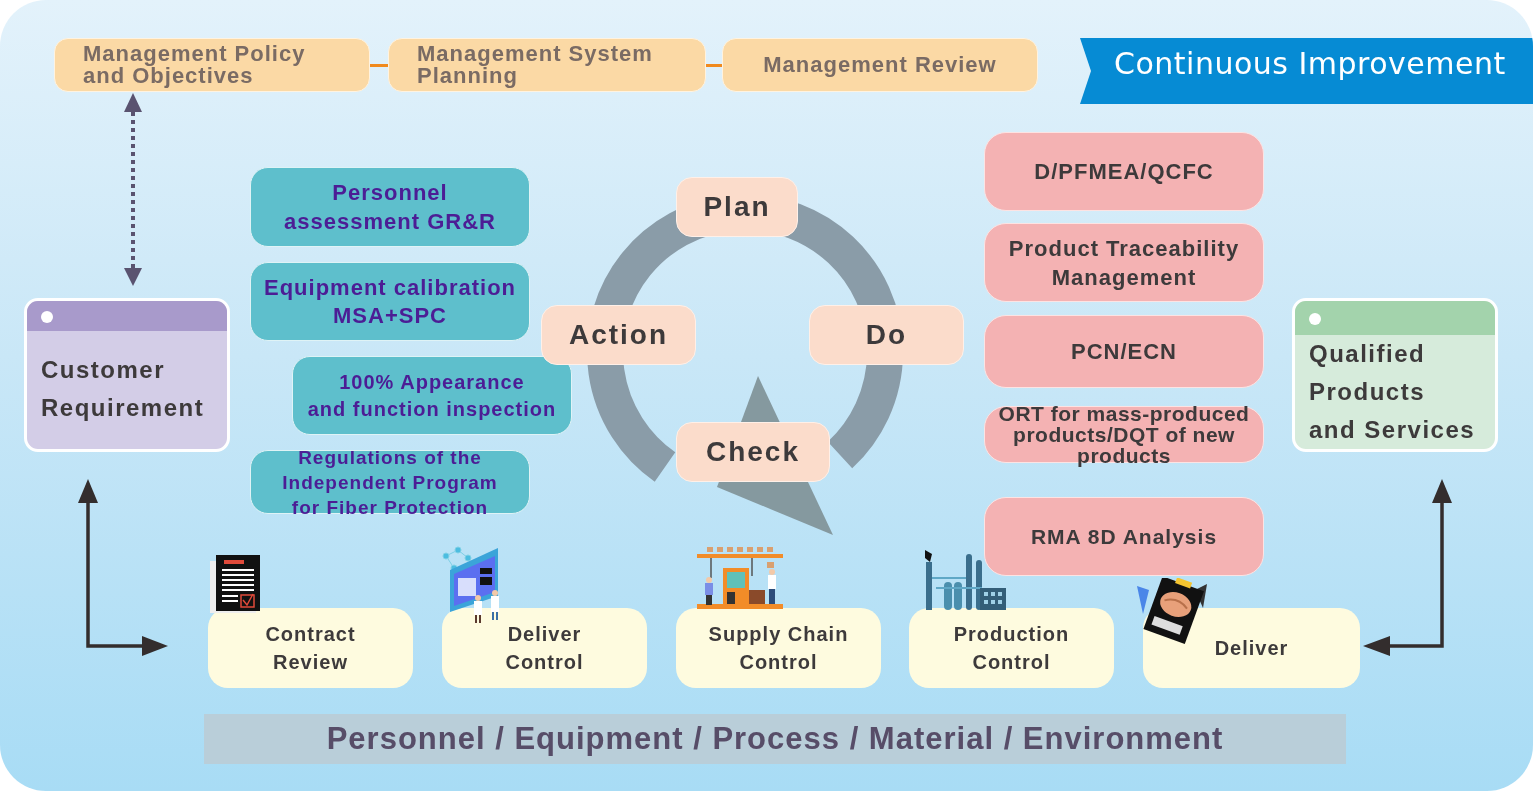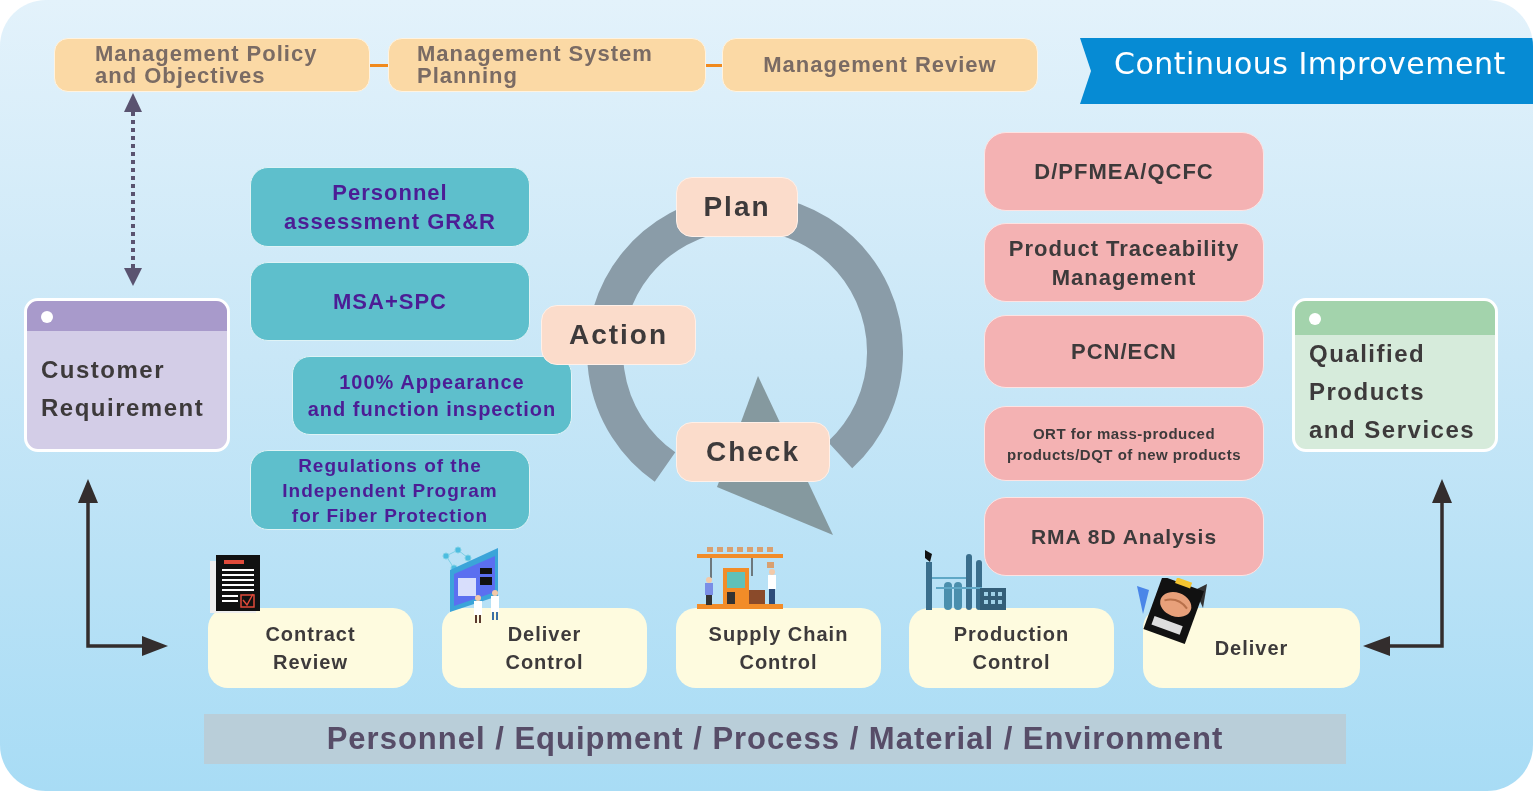--- a/index.html
+++ b/index.html
@@ -51,21 +51,21 @@
 
   .footer { position: absolute; left: 204px; top: 714px; width: 1142px; height: 50px;
             background: #b9ced9; display: flex; align-items: center; justify-content: center;
             font-weight: bold; font-size: 31px; color: #574d68; letter-spacing: 1px; }
 </style>
 </head>
 <body>
 
 <div class="canvas">
 
-  <div class="abs mgmt" style="left:54px;top:38px;width:316px;height:54px;padding-left:40px;">
+  <div class="abs mgmt" style="left:54px;top:38px;width:316px;height:54px;padding-left:28px;">
     <div>
       <div>Management Policy</div>
       <div>and Objectives</div>
     </div>
   </div>
   <div class="mgmt-line" style="left:370px;top:64px;width:18px;"></div>
   <div class="abs mgmt" style="left:388px;top:38px;width:318px;height:54px;padding-left:28px;">
     <div>
       <div>Management System</div>
       <div>Planning</div>
@@ -125,60 +125,64 @@
   </div>
 
   <div class="abs teal" style="left:250px;top:167px;width:280px;height:80px;font-size:22px;line-height:29px;">
     <div>
         <div>Personnel</div>
          <div>assessment GR&amp;R</div>
       </div>
   </div>
   <div class="abs teal" style="left:250px;top:262px;width:280px;height:79px;font-size:22px;line-height:28px;">
     <div>
+        <div>Equipment calibration</div>
          <div>MSA+SPC</div>
       </div>
   </div>
   <div class="abs teal" style="left:250px;top:356px;width:280px;height:79px;font-size:20px;line-height:27px;margin-left:42px;">
     <div>
         <div>100% Appearance</div>
          <div>and function inspection</div>
       </div>
   </div>
-  <div class="abs teal" style="left:250px;top:450px;width:280px;height:80px;font-size:19px;line-height:25px;">
+  <div class="abs teal" style="left:250px;top:450px;width:280px;height:64px;font-size:19px;line-height:25px;">
     <div>
         <div>Regulations of the</div>
          <div>Independent Program</div>
          <div>for Fiber Protection</div>
       </div>
   </div>
 
   <div class="abs pdca" style="left:676px;top:177px;width:122px;height:60px;">
     <span>Plan</span>
   </div>
   <div class="abs pdca" style="left:541px;top:305px;width:155px;height:60px;">
     <span>Action</span>
   </div>
+  <div class="abs pdca" style="left:809px;top:305px;width:155px;height:60px;">
+    <span>Do</span>
+  </div>
   <div class="abs pdca" style="left:676px;top:422px;width:154px;height:60px;">
     <span>Check</span>
   </div>
 
   <div class="abs pink" style="left:984px;top:132px;width:280px;height:79px;font-size:22px;">
     <span>D/PFMEA/QCFC</span>
   </div>
   <div class="abs pink" style="left:984px;top:223px;width:280px;height:79px;font-size:22px;line-height:29px;">
     <div>
         <div>Product Traceability</div>
          <div>Management</div>
       </div>
   </div>
   <div class="abs pink" style="left:984px;top:315px;width:280px;height:73px;font-size:22px;">
     <span>PCN/ECN</span>
   </div>
-  <div class="abs pink" style="left:984px;top:406px;width:280px;height:75px;font-size:15px;line-height:21px;letter-spacing:0.5px;">
+  <div class="abs pink" style="left:984px;top:406px;width:280px;height:57px;font-size:21px;line-height:21px;letter-spacing:0.5px;">
     <div>
         <div>ORT for mass-produced</div>
          <div>products/DQT of new products</div>
       </div>
   </div>
   <div class="abs pink" style="left:984px;top:497px;width:280px;height:79px;font-size:21px;">
     <span>RMA 8D Analysis</span>
   </div>
 
   <div class="abs proc" style="left:208px;top:608px;width:205px;height:80px;">

